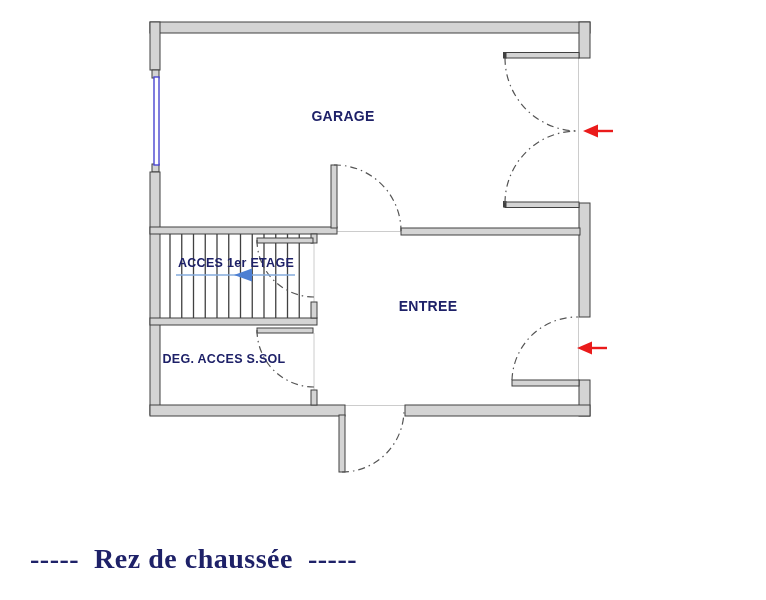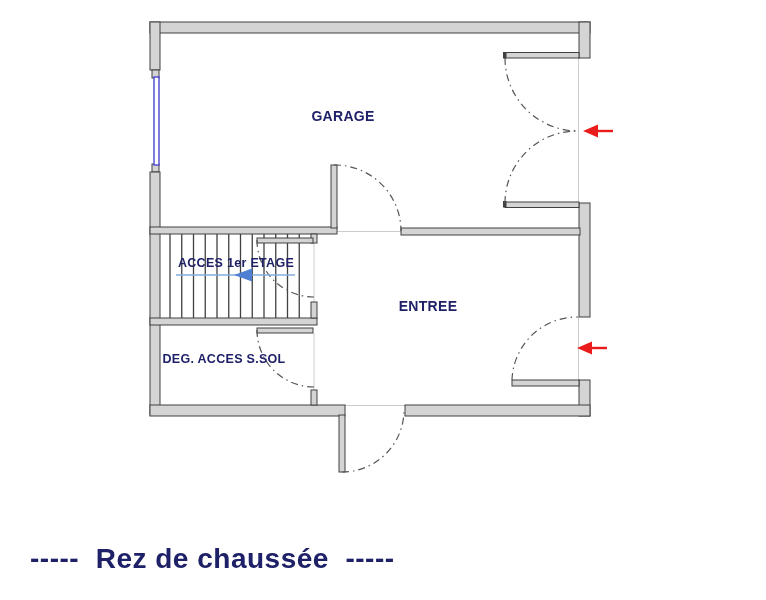--- a/index.html
+++ b/index.html
@@ -20,21 +20,21 @@
   .window-pane{fill:#ffffff;stroke:var(--window_blue);stroke-width:1.4;}
   .room-label{fill:var(--navy);font-family:"Liberation Sans",sans-serif;font-weight:bold;
               text-anchor:middle;letter-spacing:0.3px;}
   .lbl-big{font-size:14px;}
   .lbl-small{font-size:12.5px;}
   .blue-line{stroke:var(--stair_arrow_line);stroke-width:1.5;}
   .blue-head{fill:var(--stair_arrow_head);stroke:none;}
   .red-line{stroke:var(--red);stroke-width:2.4;}
   .red-head{fill:var(--red);stroke:none;}
   .caption{position:absolute;left:30px;top:543px;color:var(--navy);
-           font-family:Liberation Sans, sans-serif;font-weight:bold;font-size:28px;
+           font-family:Liberation Serif, serif;font-weight:bold;font-size:28px;
            letter-spacing:0.5px;white-space:pre;}
 </style>
 </head>
 <body>
 
 <div class="stage">
   <svg width="766" height="600" viewBox="0 0 766 600">
 
     <g>
       <line class="faint" x1="578.5" y1="58" x2="578.5" y2="203"></line>

